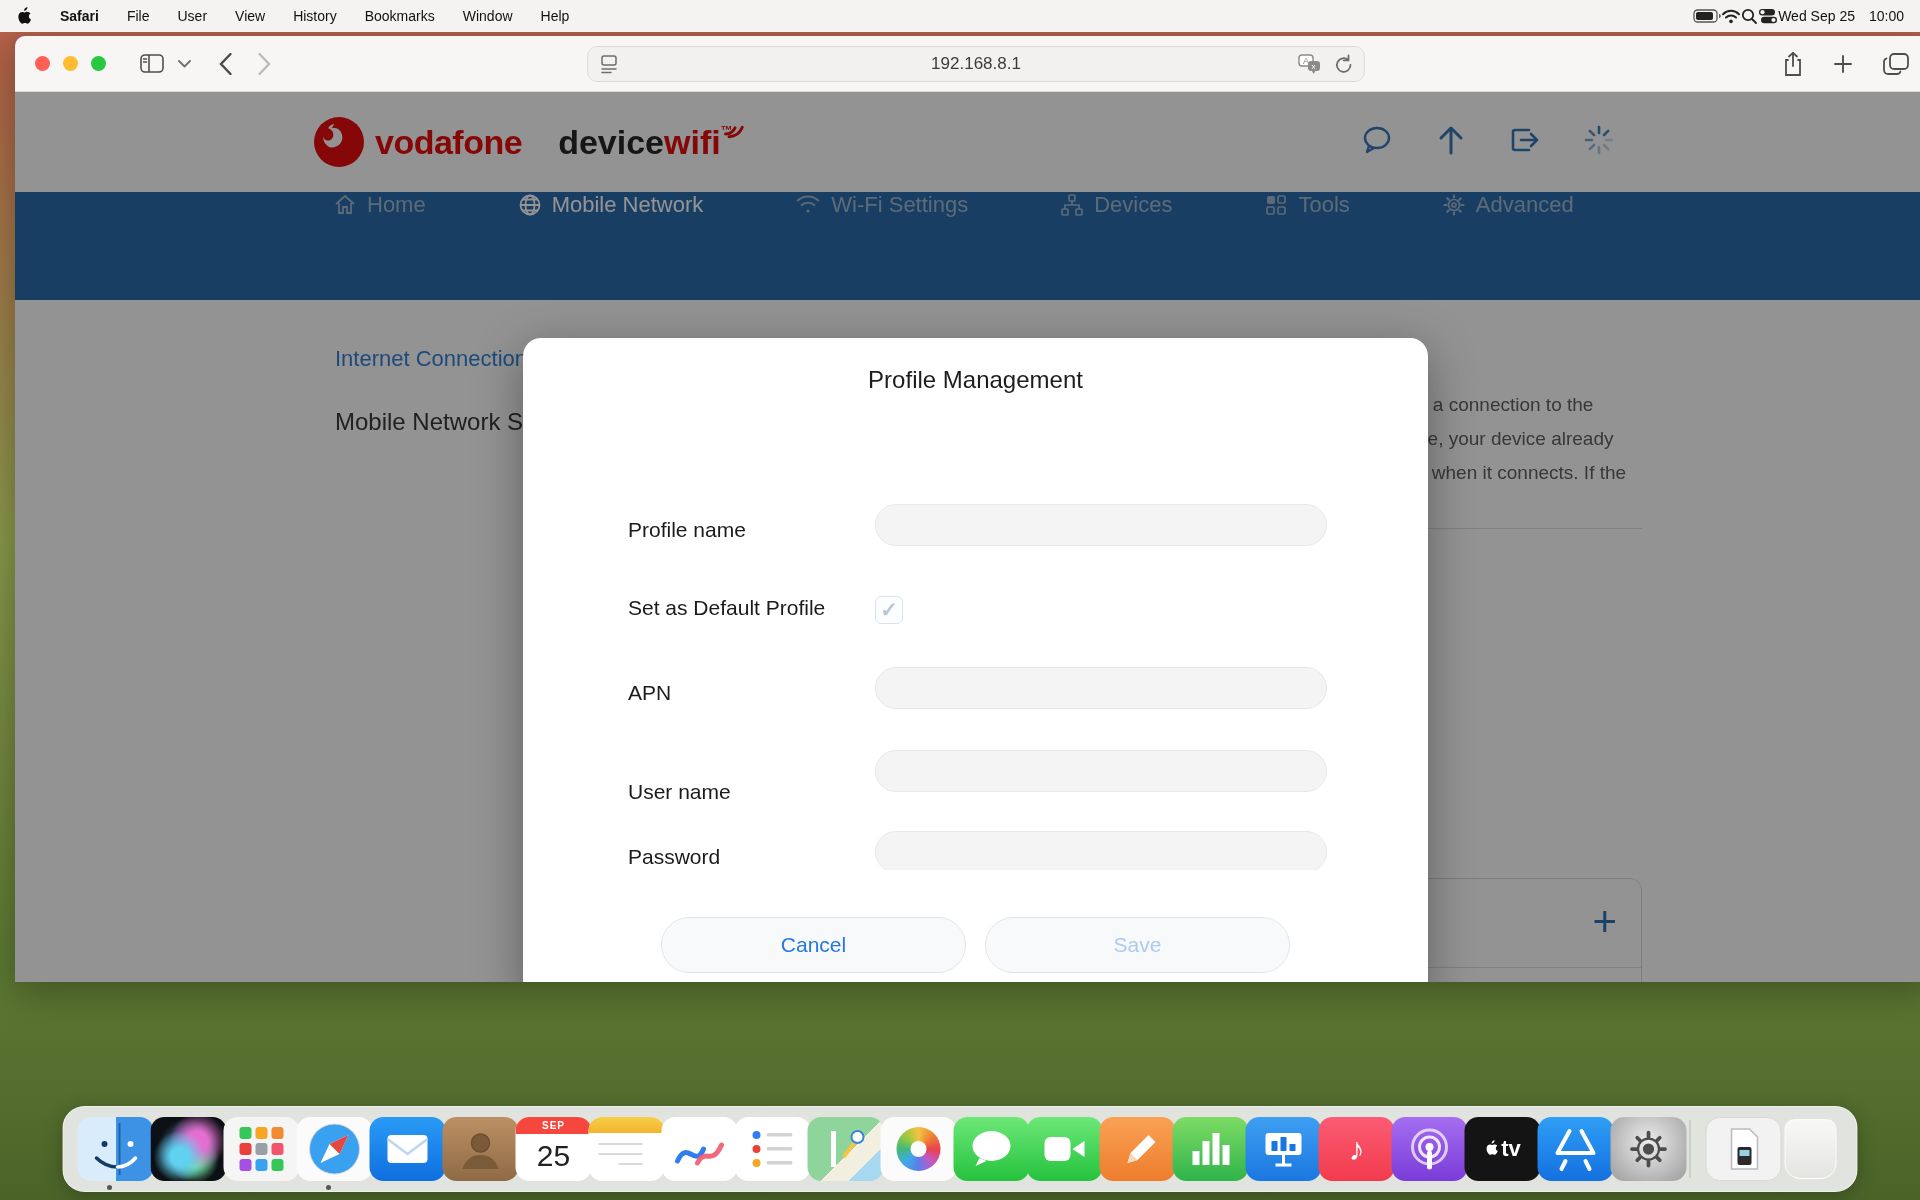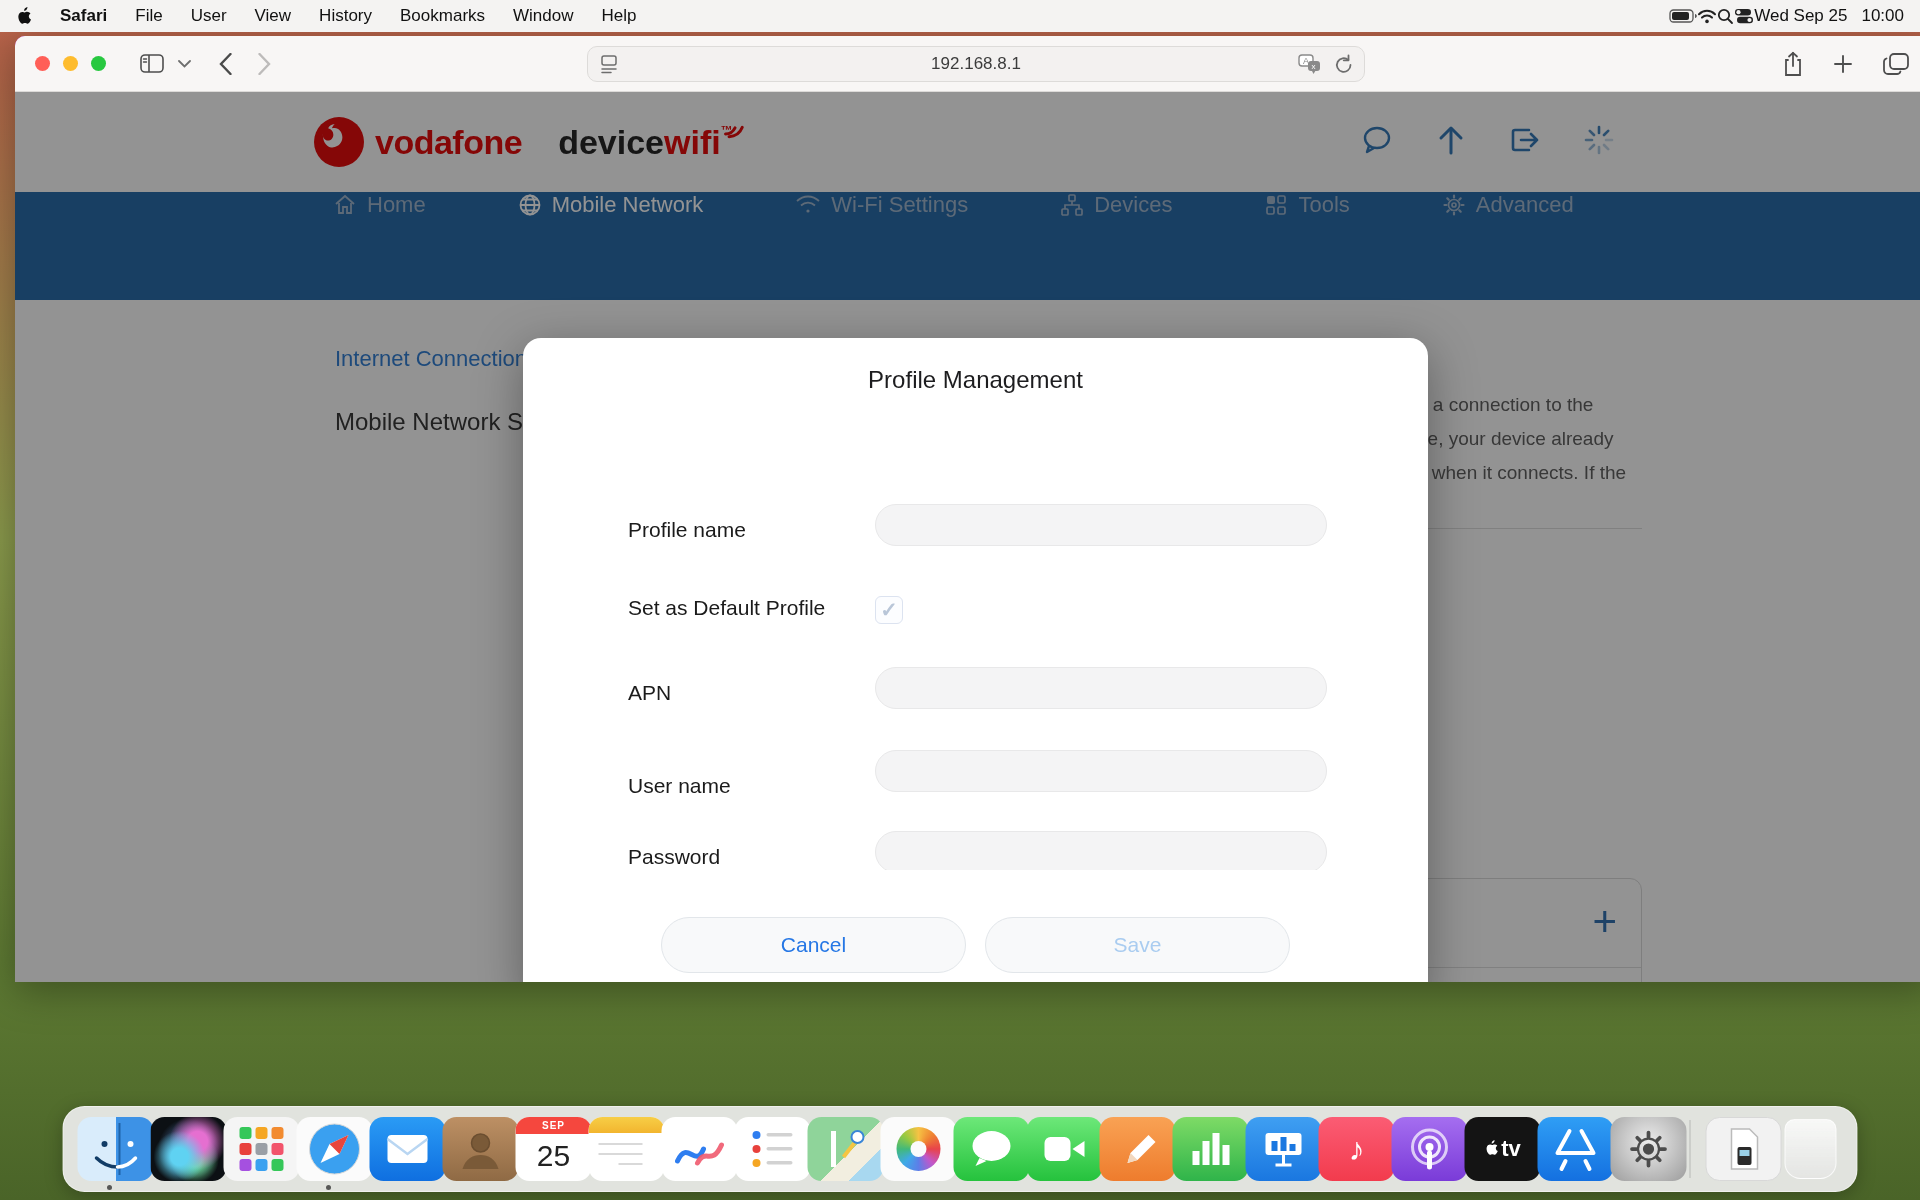--- a/index.html
+++ b/index.html
@@ -3,21 +3,21 @@
 <meta charset="utf-8">
 <style>
   * { margin:0; padding:0; box-sizing:border-box; }
   html,body { width:1920px; height:1200px; overflow:hidden;
     font-family:"Liberation Sans", sans-serif;
     background:linear-gradient(180deg,#c2654f 0%,#b36248 4%,#8a9a4c 45%,#5e7a33 80%,#4a6428 100%); }
 
   
   .menubar { position:absolute; left:0; top:0; width:1920px; height:32px;
     background:#f4f3f2; display:flex; align-items:center; justify-content:space-between;
-    padding:0 16px; font-size:17px; color:#111; z-index:50; }
+    padding:0 16px; font-size:14px; color:#111; z-index:50; }
   .menubar .left, .menubar .right { display:flex; align-items:center; }
   .menubar .left { gap:28px; }
   .menubar .right { }
   .menu-item { white-space:nowrap; }
   .menu-item.app { font-weight:bold; }
   .mb-icon { display:flex; align-items:center; }
   .clock { display:flex; gap:14px; }
 
   
   .window { position:absolute; left:0; top:36px; width:1920px; height:946px;
@@ -382,21 +382,21 @@
         </div>
         <div class="frow" style="top:198px">
           <span class="flabel" style="top:0px">Set as Default Profile</span>
           <span class="fcheck">✓</span>
         </div>
         <div class="frow" style="top:269px">
           <span class="flabel" style="top:14px">APN</span>
           <input class="finput" type="text" value="" style="">
         </div>
         <div class="frow" style="top:352px">
-          <span class="flabel" style="top:24px">User name</span>
+          <span class="flabel" style="top:30px">User name</span>
           <input class="finput" type="text" value="" style="">
         </div>
         <div class="frow" style="top:433px">
           <span class="flabel" style="top:14px">Password</span>
           <input class="finput" type="text" value="" style="">
         </div>
       </div>
 
       <div class="modal-footer">
         <button class="mbtn cancel">Cancel</button>

